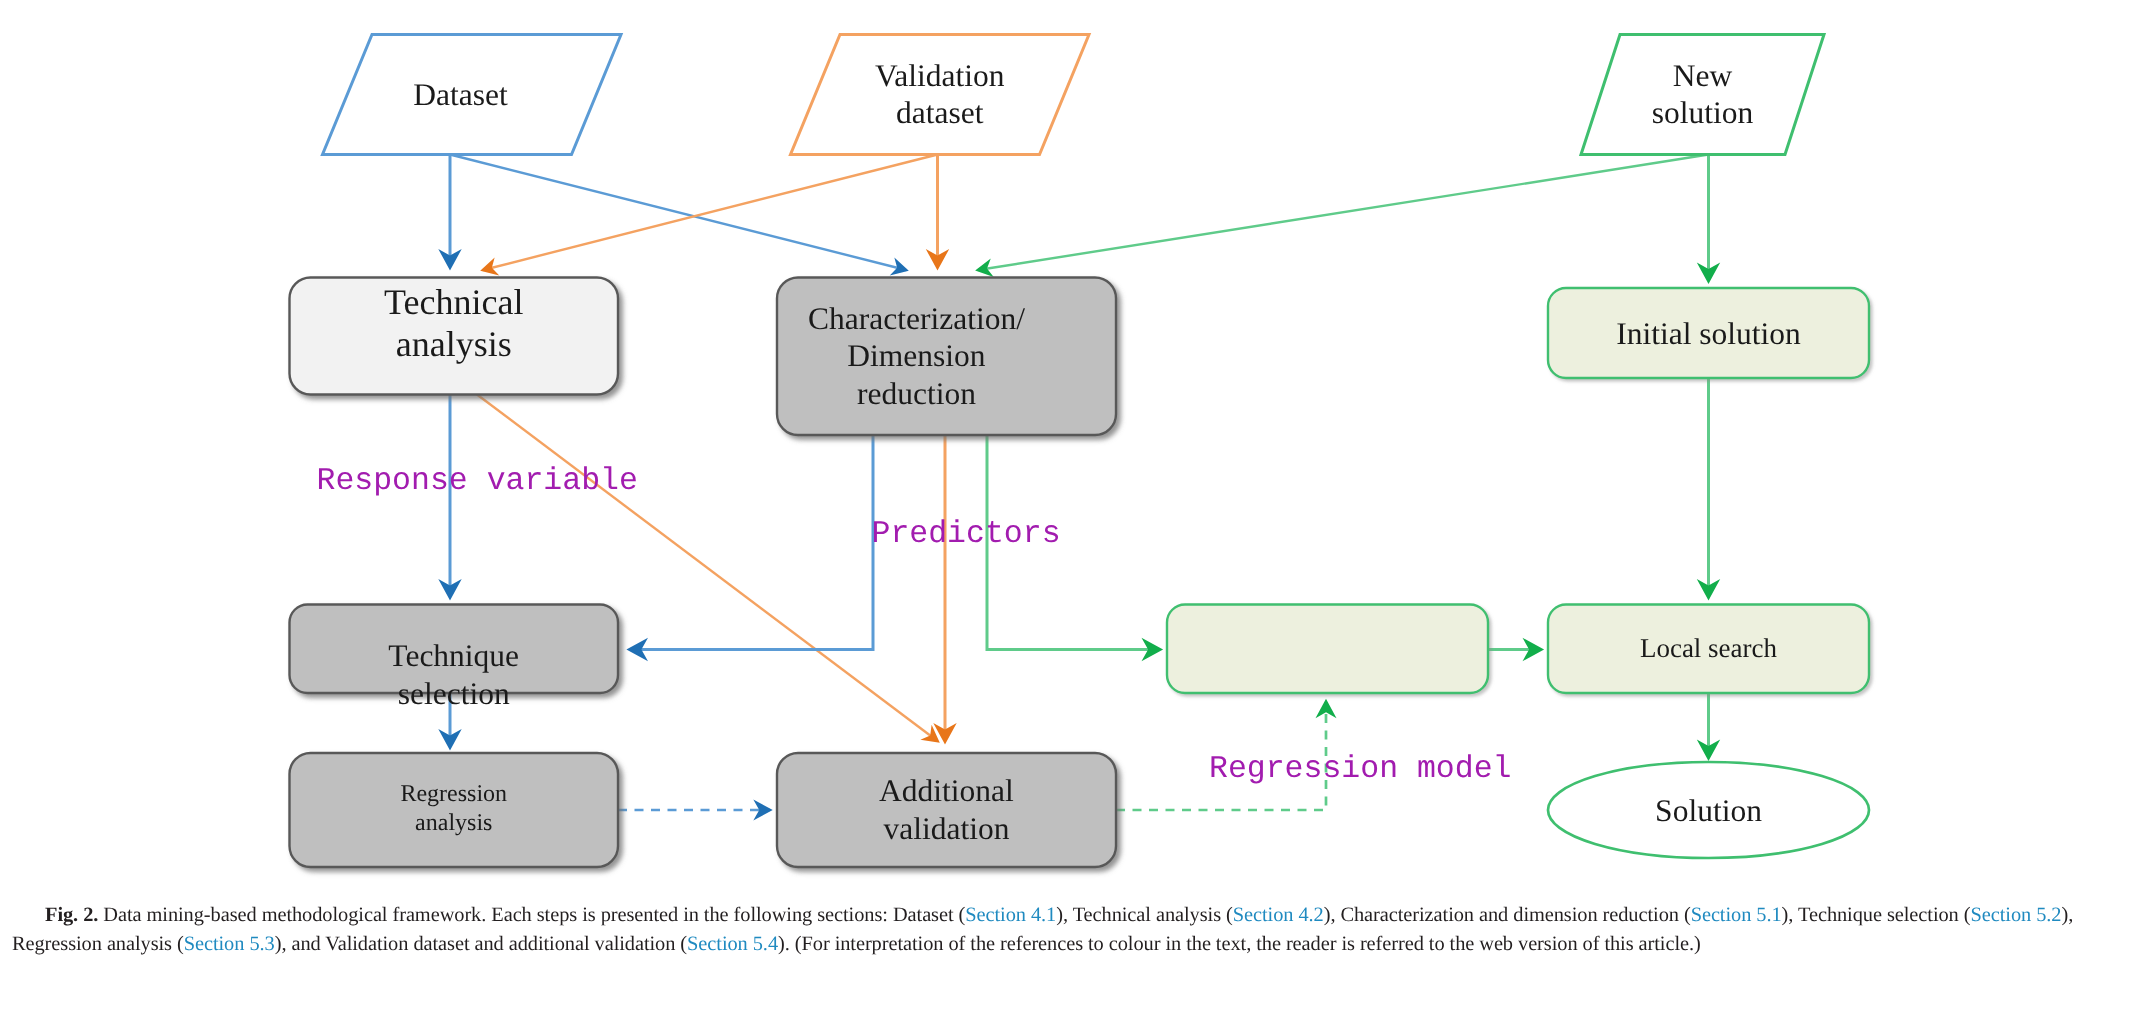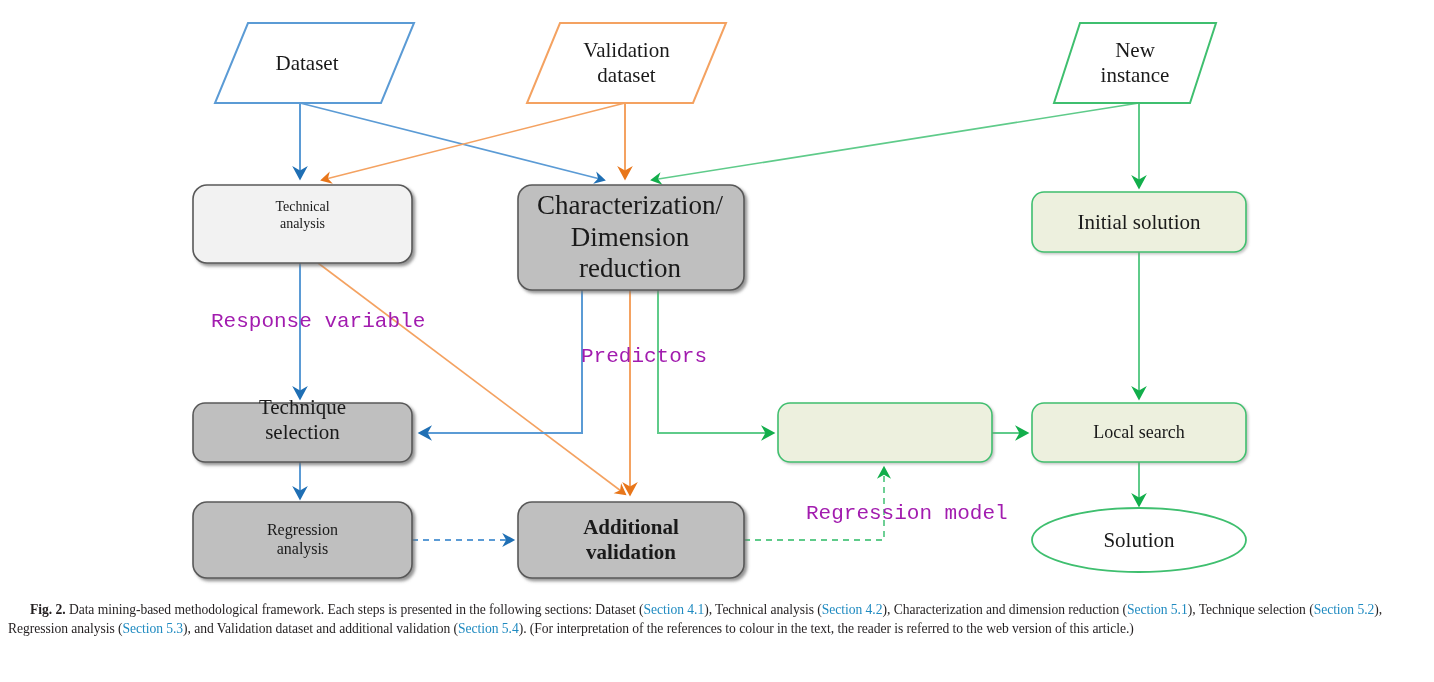--- a/index.html
+++ b/index.html
@@ -109,36 +109,36 @@
       <rect x="518" y="502" width="226" height="76" rx="14" ry="14" fill="#BFBFBF" stroke="#595959" stroke-width="1.6" filter="url(#shadow)"></rect>
 
       <ellipse cx="1139" cy="540" rx="107" ry="32" fill="#ffffff" stroke="#3FBF6F" stroke-width="1.8"></ellipse>
     </g>
   </svg>
 
   <div class="node-label" style="left:215px;top:23px;width:184px;height:80px;font-size:21px;">Dataset</div>
   <div class="node-label" style="left:527px;top:23px;width:199px;height:80px;font-size:21px;white-space:pre-line;">Validation
 dataset</div>
   <div class="node-label" style="left:1054px;top:23px;width:162px;height:80px;font-size:21px;white-space:pre-line;">New
-instance</div>
+solution</div>
 
-  <div class="node-label" style="left:193px;top:185px;width:219px;height:62px;font-size:14px;white-space:pre-line;">Technical
+  <div class="node-label" style="left:193px;top:185px;width:219px;height:62px;font-size:24px;white-space:pre-line;">Technical
 analysis</div>
-  <div class="node-label" style="left:517px;top:185px;width:226px;height:105px;font-size:27px;white-space:pre-line;">Characterization/
+  <div class="node-label" style="left:498px;top:185px;width:226px;height:105px;font-size:21px;white-space:pre-line;">Characterization/
 Dimension
 reduction</div>
   <div class="node-label" style="left:1032px;top:192px;width:214px;height:60px;font-size:21px;">Initial solution</div>
 
-  <div class="node-label" style="left:193px;top:390px;width:219px;height:59px;font-size:21px;white-space:pre-line;">Technique
+  <div class="node-label" style="left:193px;top:420px;width:219px;height:59px;font-size:21px;white-space:pre-line;">Technique
 selection</div>
   <div class="node-label" style="left:1032px;top:403px;width:214px;height:59px;font-size:18px;">Local search</div>
 
   <div class="node-label" style="left:193px;top:502px;width:219px;height:76px;font-size:16px;white-space:pre-line;">Regression
 analysis</div>
-  <div class="node-label" style="left:518px;top:502px;width:226px;height:76px;font-size:21px;white-space:pre-line;font-weight:bold;">Additional
+  <div class="node-label" style="left:518px;top:502px;width:226px;height:76px;font-size:21px;white-space:pre-line;">Additional
 validation</div>
   <div class="node-label" style="left:1032px;top:508px;width:214px;height:64px;font-size:21px;">Solution</div>
 
   <div class="edge-label" style="left:211px;top:310px;">Response variable</div>
   <div class="edge-label" style="left:581px;top:345px;">Predictors</div>
   <div class="edge-label" style="left:806px;top:502px;">Regression model</div>
 
   <div class="caption">
     <b>Fig. 2.</b><span id="caption-body"><span>  Data mining-based methodological framework. Each steps is presented in the following sections: Dataset (</span><span class="sec">Section 4.1</span><span>), Technical analysis (</span><span class="sec">Section 4.2</span><span>), Characterization and dimension reduction (</span><span class="sec">Section 5.1</span><span>), Technique selection (</span><span class="sec">Section 5.2</span><span>), Regression analysis (</span><span class="sec">Section 5.3</span><span>), and Validation dataset and additional validation (</span><span class="sec">Section 5.4</span><span>). (For interpretation of the references to colour in the text, the reader is referred to the web version of this article.)</span></span>
   </div>

